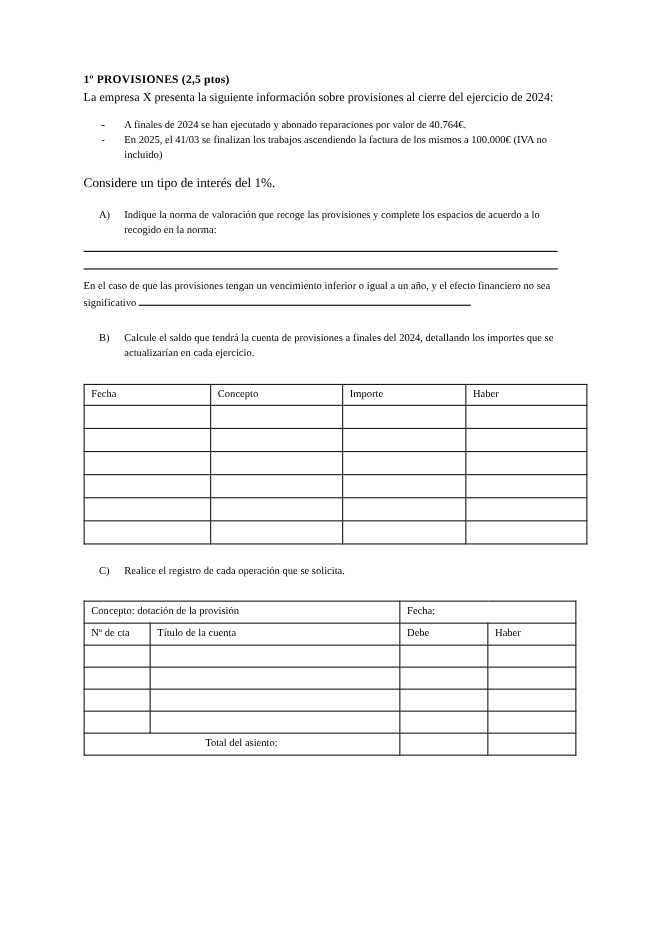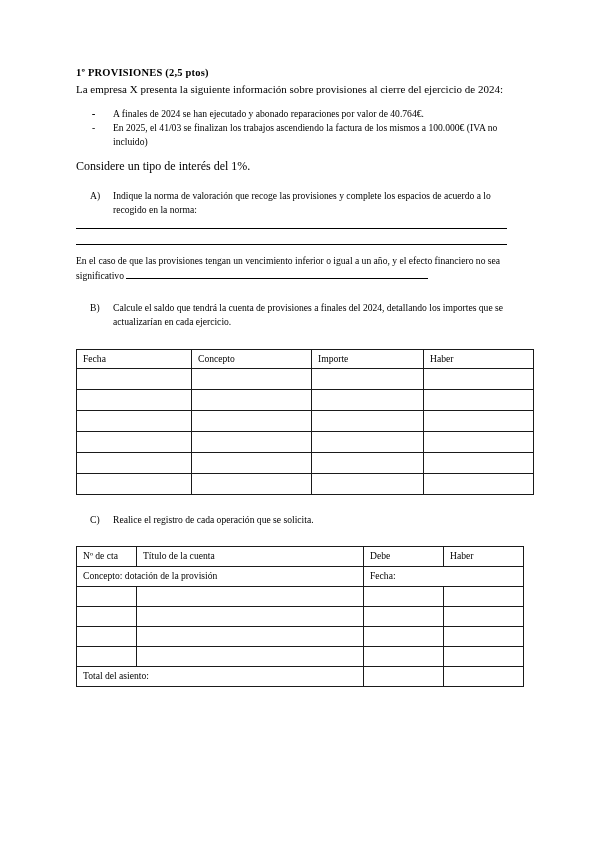--- a/index.html
+++ b/index.html
@@ -127,21 +127,21 @@
     height: 19px;
     box-sizing: border-box;
     overflow: hidden;
   }
 
   #table-movimientos { width: 457px; }
   #table-movimientos td { height: 21px; }
 
   #table-asiento { width: 447px; }
   #table-asiento td { height: 20px; }
-  .cell-right { text-align: left; padding-right: 7px; }
+  .cell-right { text-align: center; padding-right: 7px; }
 </style>
 </head>
 <body>
 
 <div class="page">
 
   <div class="doc-title">1º PROVISIONES (2,5 ptos)</div>
 
   <div class="intro">La empresa X presenta la siguiente información sobre provisiones al cierre del ejercicio de 2024:</div>
 
@@ -252,30 +252,30 @@
 
   <table id="table-asiento">
     <colgroup>
       <col style="width:60px">
       <col style="width:227px">
       <col style="width:80px">
       <col style="width:80px">
     </colgroup>
     <tbody>
       <tr>
+        <td colspan="2">Concepto: dotación de la provisión</td>
+        <td colspan="2">Fecha:</td>
+      </tr>
+      <tr>
         <td>Nº de cta</td>
         <td>Título de la cuenta</td>
         <td>Debe</td>
         <td>Haber</td>
       </tr>
       <tr>
-        <td colspan="2">Concepto: dotación de la provisión</td>
-        <td colspan="2">Fecha:</td>
-      </tr>
-      <tr>
         <td></td>
         <td></td>
         <td></td>
         <td></td>
       </tr>
       <tr>
         <td></td>
         <td></td>
         <td></td>
         <td></td>

